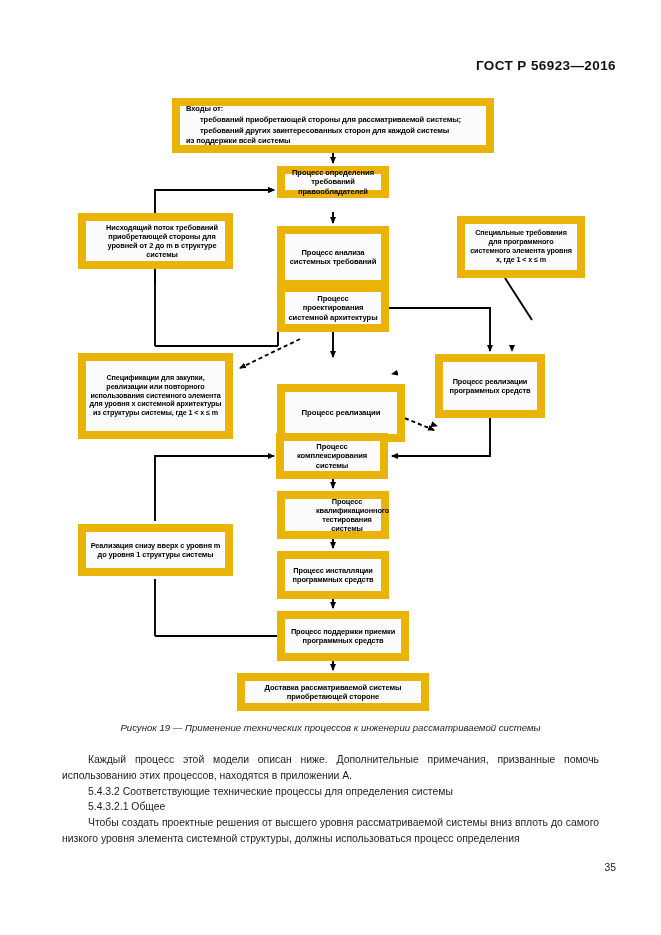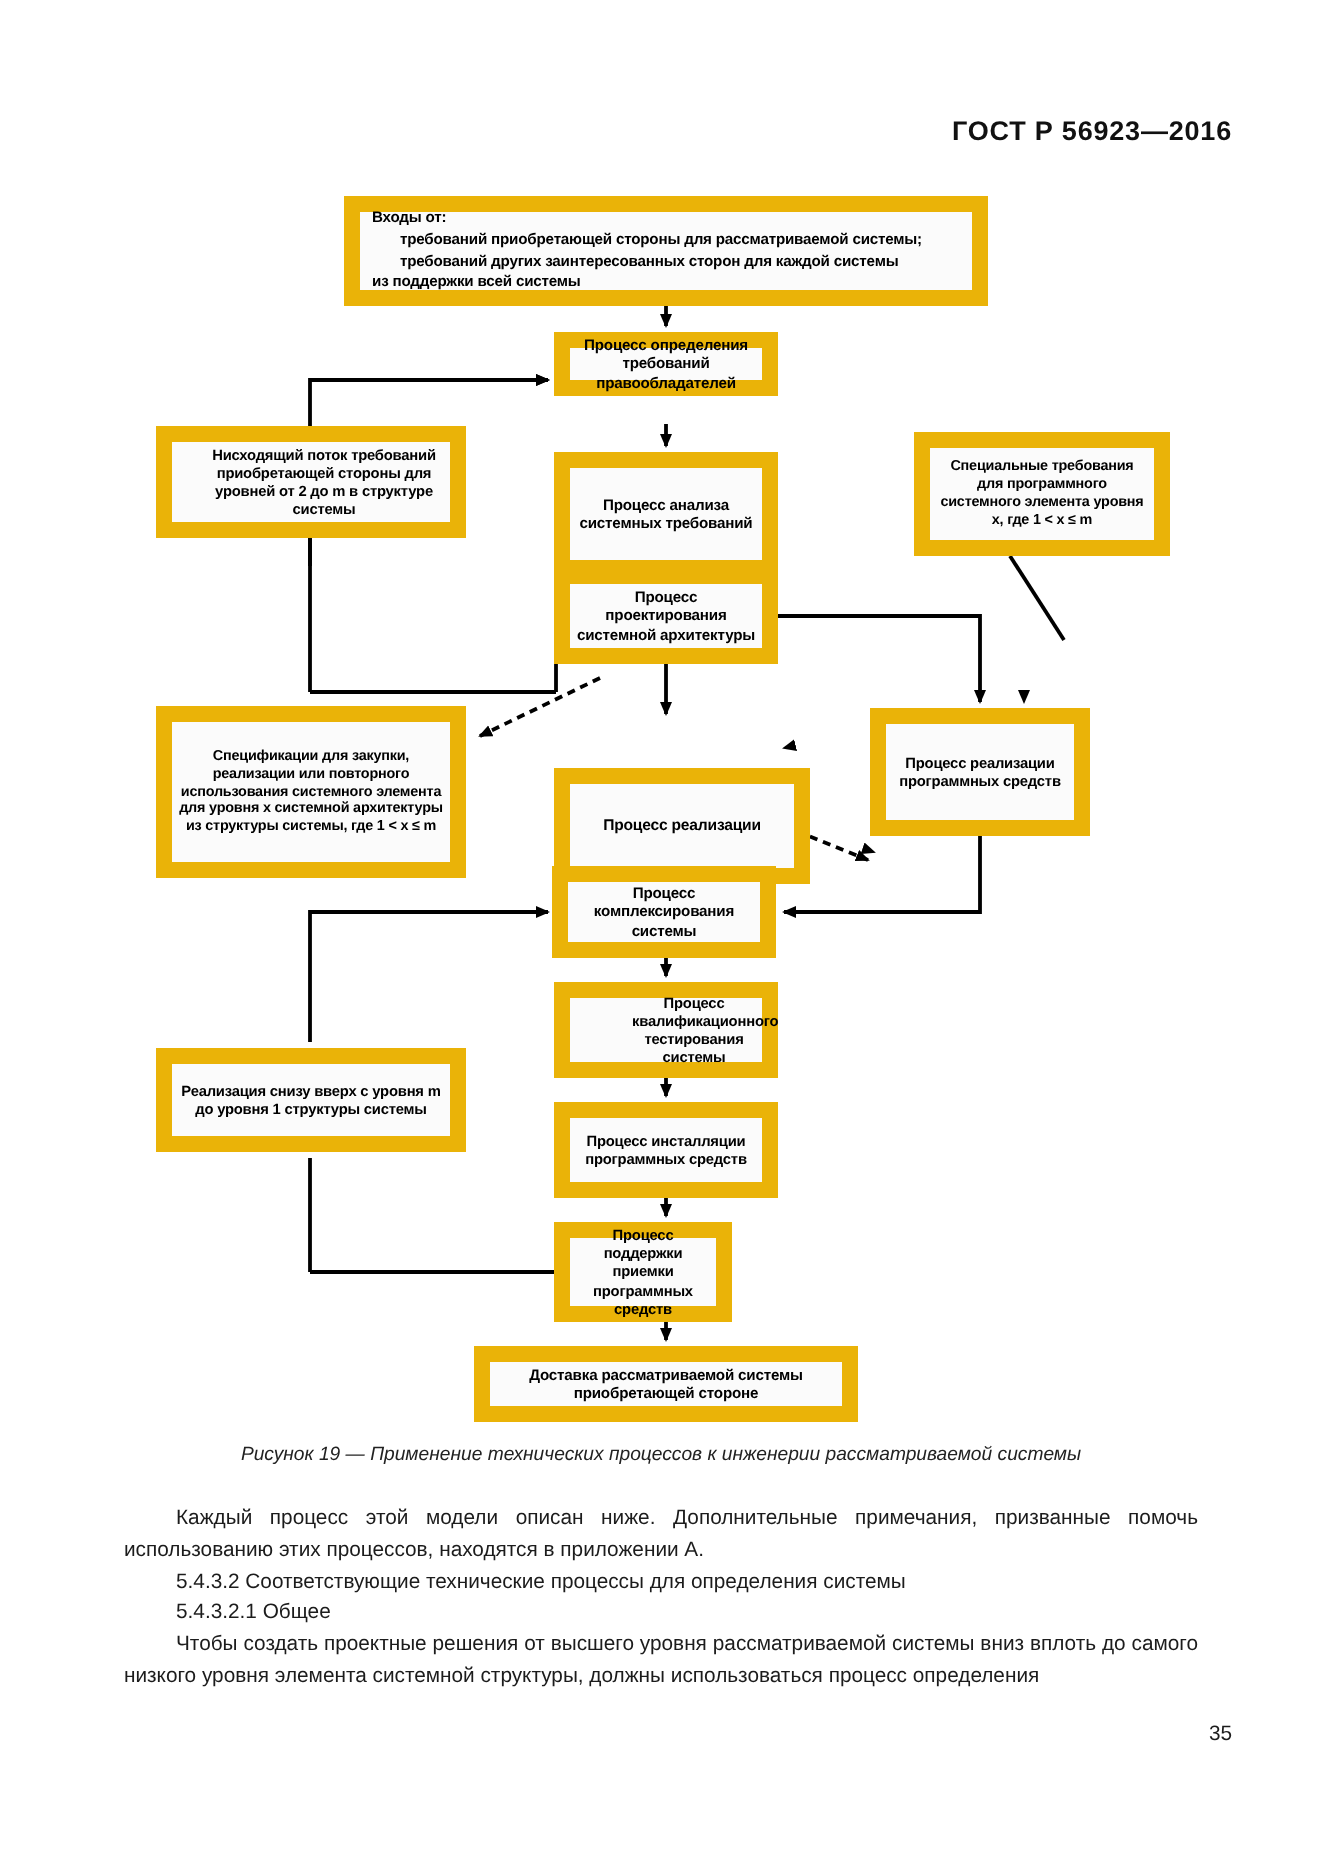--- a/index.html
+++ b/index.html
@@ -79,21 +79,21 @@
   .n-downflow    { left:  78px; top: 125px; width: 155px; height: 56px;  font-size: 7.4px; padding-left: 16px; }
   .n-special     { left: 457px; top: 128px; width: 128px; height: 62px;  font-size: 7.2px; align-items: center; }
   .n-arch        { left: 277px; top: 196px; width: 112px; height: 48px;  font-size: 7.6px; }
   .n-spec        { left:  78px; top: 265px; width: 155px; height: 86px;  font-size: 7.2px; }
   .n-impl        { left: 277px; top: 272px; width: 128px; height: 58px;  font-size: 7.8px; margin-top: 24px; }
   .n-swimpl      { left: 435px; top: 266px; width: 110px; height: 64px;  font-size: 7.4px; }
   .n-integr      { left: 276px; top: 345px; width: 112px; height: 46px;  font-size: 7.6px; }
   .n-qualtest    { left: 277px; top: 403px; width: 112px; height: 48px;  font-size: 7.4px; padding-left: 31px; }
   .n-bottomup    { left:  78px; top: 436px; width: 155px; height: 52px;  font-size: 7.4px; }
   .n-install     { left: 277px; top: 463px; width: 112px; height: 48px;  font-size: 7.4px; }
-  .n-support     { left: 277px; top: 523px; width: 89px; height: 50px;  font-size: 7.4px; }
+  .n-support     { left: 277px; top: 523px; width: 132px; height: 50px;  font-size: 7.4px; }
   .n-delivery    { left: 237px; top: 585px; width: 192px; height: 38px;  font-size: 7.6px; }
 
   
   .figure-caption {
     position: absolute;
     top: 722px;
     left: 0;
     width: 661px;
     text-align: center;
     font-size: 9.6px;

